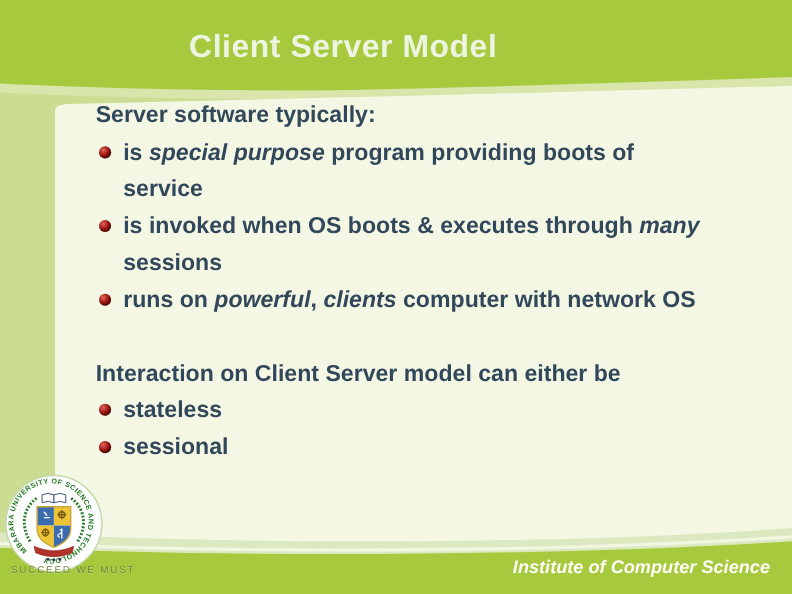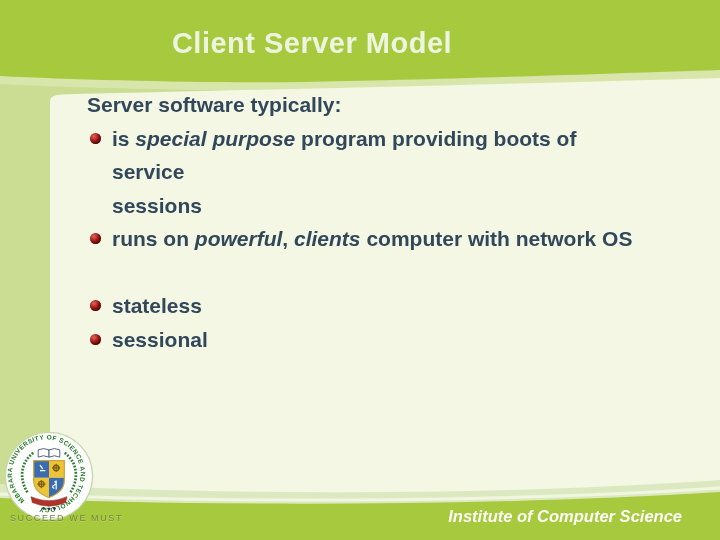--- a/index.html
+++ b/index.html
@@ -28,21 +28,21 @@
     box-shadow:inset -1px -1px 2px rgba(0,0,0,.45);
   }
   .it{font-style:italic;}
   .logo{position:absolute;left:4px;top:431px;width:90px;height:90px;z-index:4;}
   .motto{
     position:absolute;left:10px;top:513px;z-index:4;
     font-size:9px;font-weight:normal;letter-spacing:1.6px;color:#77863e;
     text-shadow:0 1px 0 rgba(255,255,255,0.25);
   }
   .institute{
-    position:absolute;right:38px;top:507px;z-index:4;
+    position:absolute;right:20px;top:507px;z-index:4;
     font-size:16.5px;font-weight:bold;font-style:italic;color:#fdfef6;
   }
 </style>
 </head>
 <body>
 
 <svg class="bg-svg" viewBox="0 0 720 540" preserveAspectRatio="none" aria-hidden="true">
 
   <path d="M0,0 H720 V78 C600,82 420,88 300,90 C200,91 80,88 0,84 Z" fill="#d8e6ab"></path>
 
@@ -63,28 +63,35 @@
       <div class="row plain">
         <span class="txt"><span>Server software typically:</span></span>
       </div>
       <div class="row bullet">
         <span class="dot"></span>
         <span class="txt"><span>is </span><span class="it">special purpose</span><span> program providing boots of</span></span>
       </div>
       <div class="row cont">
         <span class="txt"><span>service</span></span>
       </div>
+      <div class="row bullet">
+        <span class="dot"></span>
+        <span class="txt"><span>is invoked when OS boots &amp; executes through </span><span class="it">many</span></span>
+      </div>
       <div class="row cont">
         <span class="txt"><span>sessions</span></span>
       </div>
       <div class="row bullet">
         <span class="dot"></span>
         <span class="txt"><span>runs on </span><span class="it">powerful</span><span>, </span><span class="it">clients</span><span> computer with network OS</span></span>
       </div>
       <div class="row spacer"></div>
+      <div class="row plain">
+        <span class="txt"><span>Interaction on Client Server model can either be</span></span>
+      </div>
       <div class="row bullet">
         <span class="dot"></span>
         <span class="txt"><span>stateless</span></span>
       </div>
       <div class="row bullet">
         <span class="dot"></span>
         <span class="txt"><span>sessional</span></span>
       </div>
     </div>
 </div>

